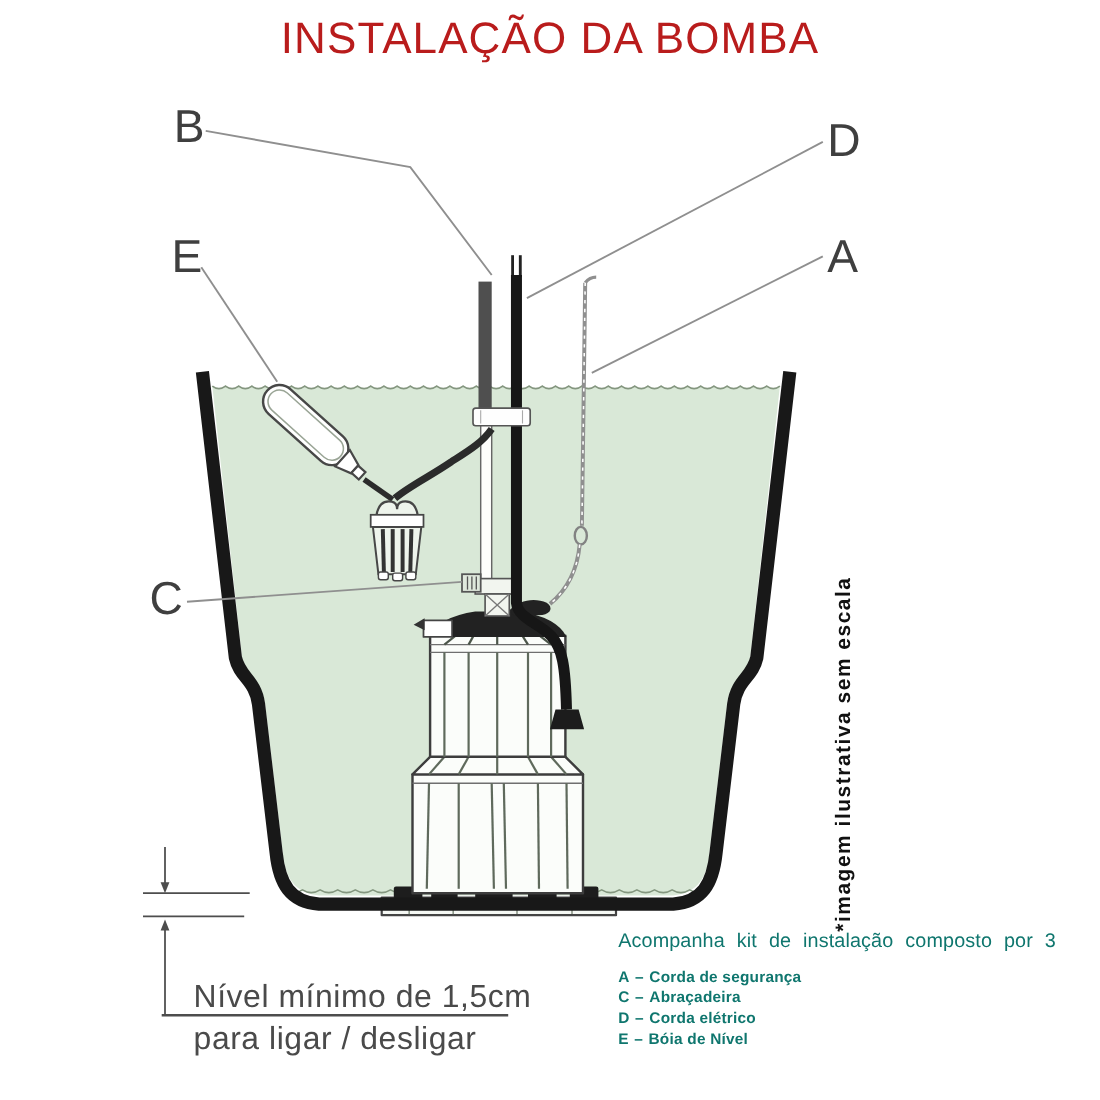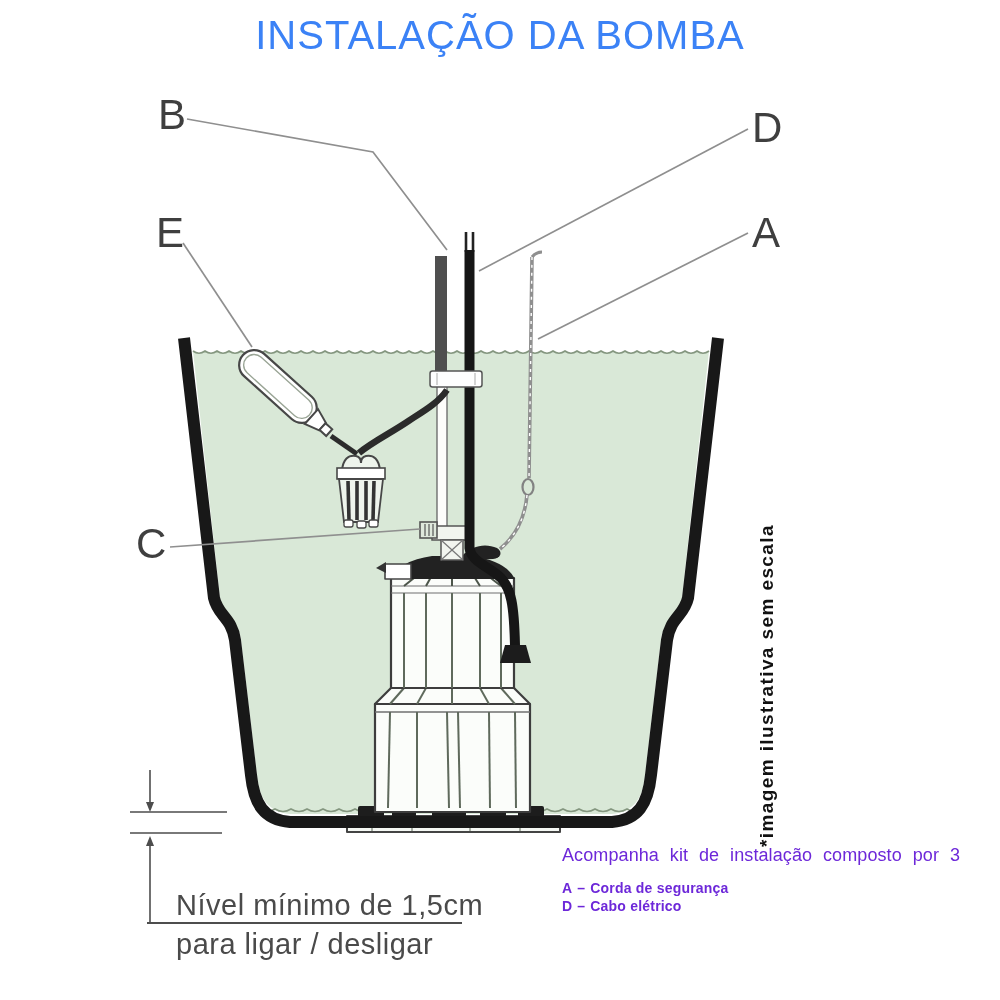--- a/index.html
+++ b/index.html
@@ -2,25 +2,25 @@
 <html><head>
 <meta charset="utf-8">
 <style>
   html,body{margin:0;padding:0;background:#ffffff;}
   .stage{
     position:relative;width:1000px;height:1000px;background:#ffffff;overflow:hidden;
     font-family:"Liberation Sans", sans-serif;
   }
   .title{
     position:absolute;left:0;right:0;top:12px;text-align:center;
-    color:#3b82f6;font-weight:300;font-size:40px;line-height:47px;letter-spacing:1px;
+    color:#b91c1c;font-weight:300;font-size:40px;line-height:47px;letter-spacing:1px;
   }
   .diagram-svg{position:absolute;left:0;top:0;}
   .info-block{
-    position:absolute;left:562px;top:846px;width:398px;color:#6d28d9;
+    position:absolute;left:562px;top:846px;width:398px;color:#0f766e;
   }
   .kit-line{font-size:18px;line-height:18.6px;letter-spacing:0.1px;}
   .kit-line.justify{text-align:justify;text-align-last:justify;}
   .legend{margin-top:14px;}
   .legend-row{font-weight:bold;font-size:14px;line-height:18.7px;letter-spacing:0.2px;}
   .legend-row .sep{margin:0 5px;}
   svg text{font-family:"Liberation Sans", sans-serif;}
   .lbl{font-size:42px;fill:#3f3f3f;}
   .thin-note{font-size:29px;fill:#4a4a4a;letter-spacing:0.5px;}
   .side-note{font-size:19px;font-weight:bold;fill:#111111;letter-spacing:1.4px;}
@@ -225,17 +225,19 @@
 
   <div class="title">
     <div>INSTALAÇÃO DA BOMBA</div>
   </div>
 
   <div class="info-block">
     <div class="kit-line justify">Acompanha kit de instalação composto por 3</div>
 
     <div class="legend">
       <div class="legend-row"><span>A</span><span class="sep">–</span><span>Corda de segurança</span></div>
-      <div class="legend-row"><span>D</span><span class="sep">–</span><span>Cabo elétrico</span></div>
+      <div class="legend-row"><span>C</span><span class="sep">–</span><span>Abraçadeira</span></div>
+      <div class="legend-row"><span>D</span><span class="sep">–</span><span>Corda elétrico</span></div>
+      <div class="legend-row"><span>E</span><span class="sep">–</span><span>Bóia de Nível</span></div>
     </div>
   </div>
 
 </div>
 
 </body></html>

